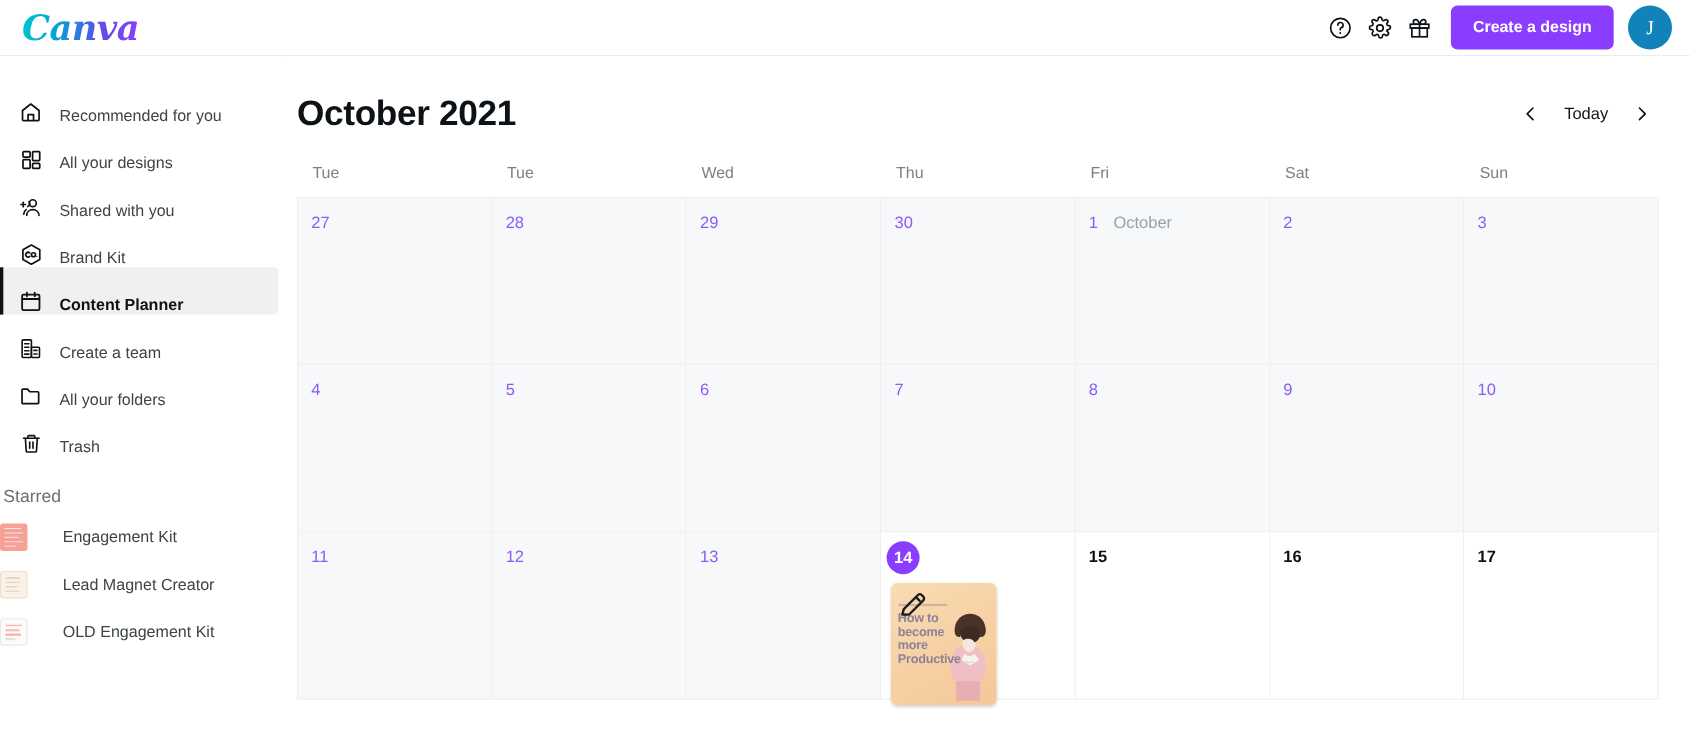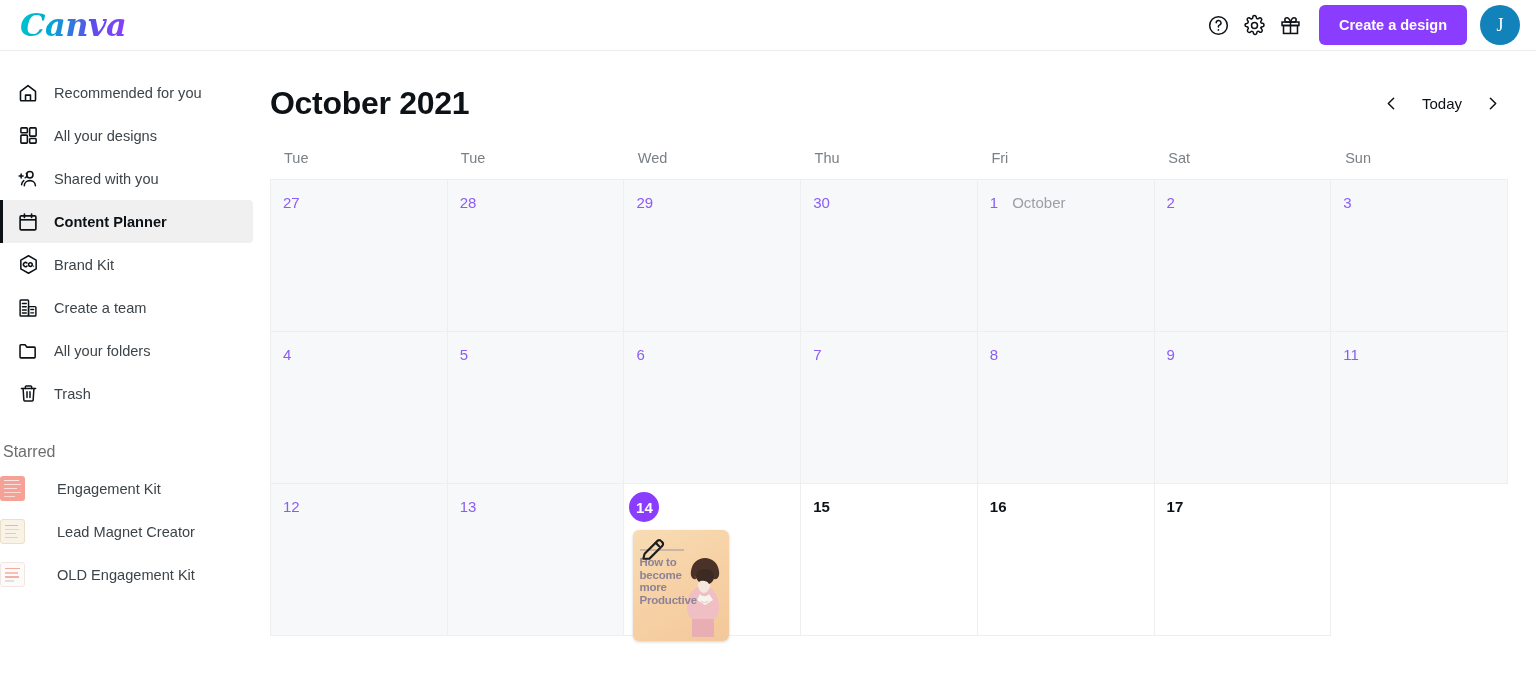--- a/index.html
+++ b/index.html
@@ -68,21 +68,21 @@
   .sidebar {
     position: absolute; top: 51px; left: 0;
     width: 256px; height: 633px;
     background: #ffffff;
     padding-top: 20px;
     overflow: hidden;
   }
   .nav-item {
     position: relative;
     height: 43px;
-    display: flex; align-items: center;
+    display: flex; align-items: flex-end;
     padding-left: 16px;
     cursor: pointer;
     border-radius: 0 4px 4px 0;
     margin-right: 3px;
   }
   .nav-item.active { background: #f0f0f1; }
   .nav-item.active::before {
     content: ""; position: absolute; left: 0; top: 0;
     width: 3px; height: 100%; background: #0d1216;
   }
@@ -290,41 +290,41 @@
         <circle cx="13.4" cy="8.1" r="3.3"></circle>
         <path d="M7.6 19.6c0-3.2 2.6-5.4 5.8-5.4s5.8 2.2 5.8 5.4"></path>
         <path d="M2.2 9.3h4.2M4.3 7.2v4.2"></path>
         <path d="M8.6 11.2a2.9 2.9 0 0 0 1.2-4.5"></path>
         <path d="M4.8 18.4c.2-2 1-3.3 2.3-4.2"></path>
       </svg>
     </span>
     <span class="nav-label">Shared with you</span>
   </div>
 
-  <div class="nav-item active">
-    <span class="nav-icon">
-      <svg width="22" height="22" viewBox="0 0 24 24" fill="none" stroke="currentColor" stroke-width="1.8">
-        <rect x="3.4" y="5.3" width="17.2" height="15.3" rx="1.3"></rect>
-        <path d="M3.4 9.6h17.2"></path>
-        <path d="M8.1 3.4v3.6M15.9 3.4v3.6" stroke-linecap="round"></path>
-      </svg>
-    </span>
-    <span class="nav-label">Content Planner</span>
-  </div>
-
   <div class="nav-item">
     <span class="nav-icon">
       <svg width="23" height="23" viewBox="0 0 24 24" fill="none" stroke="currentColor" stroke-width="1.6" stroke-linejoin="round">
         <path d="M12 2.9 20 7.4v9.2L12 21.1 4 16.6V7.4z"></path>
         <path d="M10.4 10.4a2.2 2.2 0 1 0 0 3.3" stroke-linecap="round"></path>
         <circle cx="14" cy="12.1" r="1.9"></circle>
         <circle cx="17.2" cy="13.6" r="0.65" fill="currentColor" stroke="none"></circle>
       </svg>
     </span>
     <span class="nav-label">Brand Kit</span>
+  </div>
+
+  <div class="nav-item active">
+    <span class="nav-icon">
+      <svg width="22" height="22" viewBox="0 0 24 24" fill="none" stroke="currentColor" stroke-width="1.8">
+        <rect x="3.4" y="5.3" width="17.2" height="15.3" rx="1.3"></rect>
+        <path d="M3.4 9.6h17.2"></path>
+        <path d="M8.1 3.4v3.6M15.9 3.4v3.6" stroke-linecap="round"></path>
+      </svg>
+    </span>
+    <span class="nav-label">Content Planner</span>
   </div>
 
   <div class="nav-item">
     <span class="nav-icon">
       <svg width="22" height="22" viewBox="0 0 24 24" fill="none" stroke="currentColor" stroke-width="1.6">
         <rect x="3.4" y="3.3" width="9.2" height="17.4" rx="0.9"></rect>
         <rect x="12.6" y="10.5" width="8" height="10.2" rx="0.9"></rect>
         <path d="M5.9 7.1h4.2M5.9 10.6h4.2M5.9 14.1h4.2M5.9 17.4h4.2" stroke-linecap="round"></path>
         <path d="M15.1 13.7h3M15.1 17.3h3" stroke-linecap="round"></path>
       </svg>
@@ -430,20 +430,21 @@
       <div class="cell past"><span class="daynum">30</span></div>
       <div class="cell past"><span class="daynum">1</span><span class="month-tag">October</span></div>
       <div class="cell past"><span class="daynum">2</span></div>
       <div class="cell past"><span class="daynum">3</span></div>
       <div class="cell past"><span class="daynum">4</span></div>
       <div class="cell past"><span class="daynum">5</span></div>
       <div class="cell past"><span class="daynum">6</span></div>
       <div class="cell past"><span class="daynum">7</span></div>
       <div class="cell past"><span class="daynum">8</span></div>
       <div class="cell past"><span class="daynum">9</span></div>
+      <div class="cell past"><span class="daynum">10</span></div>
       <div class="cell past"><span class="daynum">11</span></div>
       <div class="cell past"><span class="daynum">12</span></div>
       <div class="cell past"><span class="daynum">13</span></div>
       <div class="cell"><span class="today-badge">14</span><div class="design-card">
           <svg class="dc-person" viewBox="0 0 62 92" fill="none">
             <path d="M21 88V60c0-9 4-15 11-15s11 6 11 15v28z" fill="#e8aeb4"></path>
             <path d="M16 58c0-12 6-21 16-21s16 9 16 21c0 6-2 10-5 12H21c-3-2-5-6-5-12z" fill="#f0bfc4"></path>
             <path d="M27 36c0-4 3-7 6-7s6 3 6 7-3 8-6 8-6-4-6-8z" fill="#f6e7de"></path>
             <path d="M24 24c0-7 4-12 10-12s10 5 10 12c0 6-3 10-6 11-2-4-8-4-10-2-2-2-4-5-4-9z" fill="#3c2a23"></path>
             <path d="M20 22c1-8 7-13 14-13s13 5 14 13c1 6-2 9-5 8 1-6-3-10-9-10s-10 4-9 10c-3 1-6-2-5-8z" fill="#4a3228"></path>

